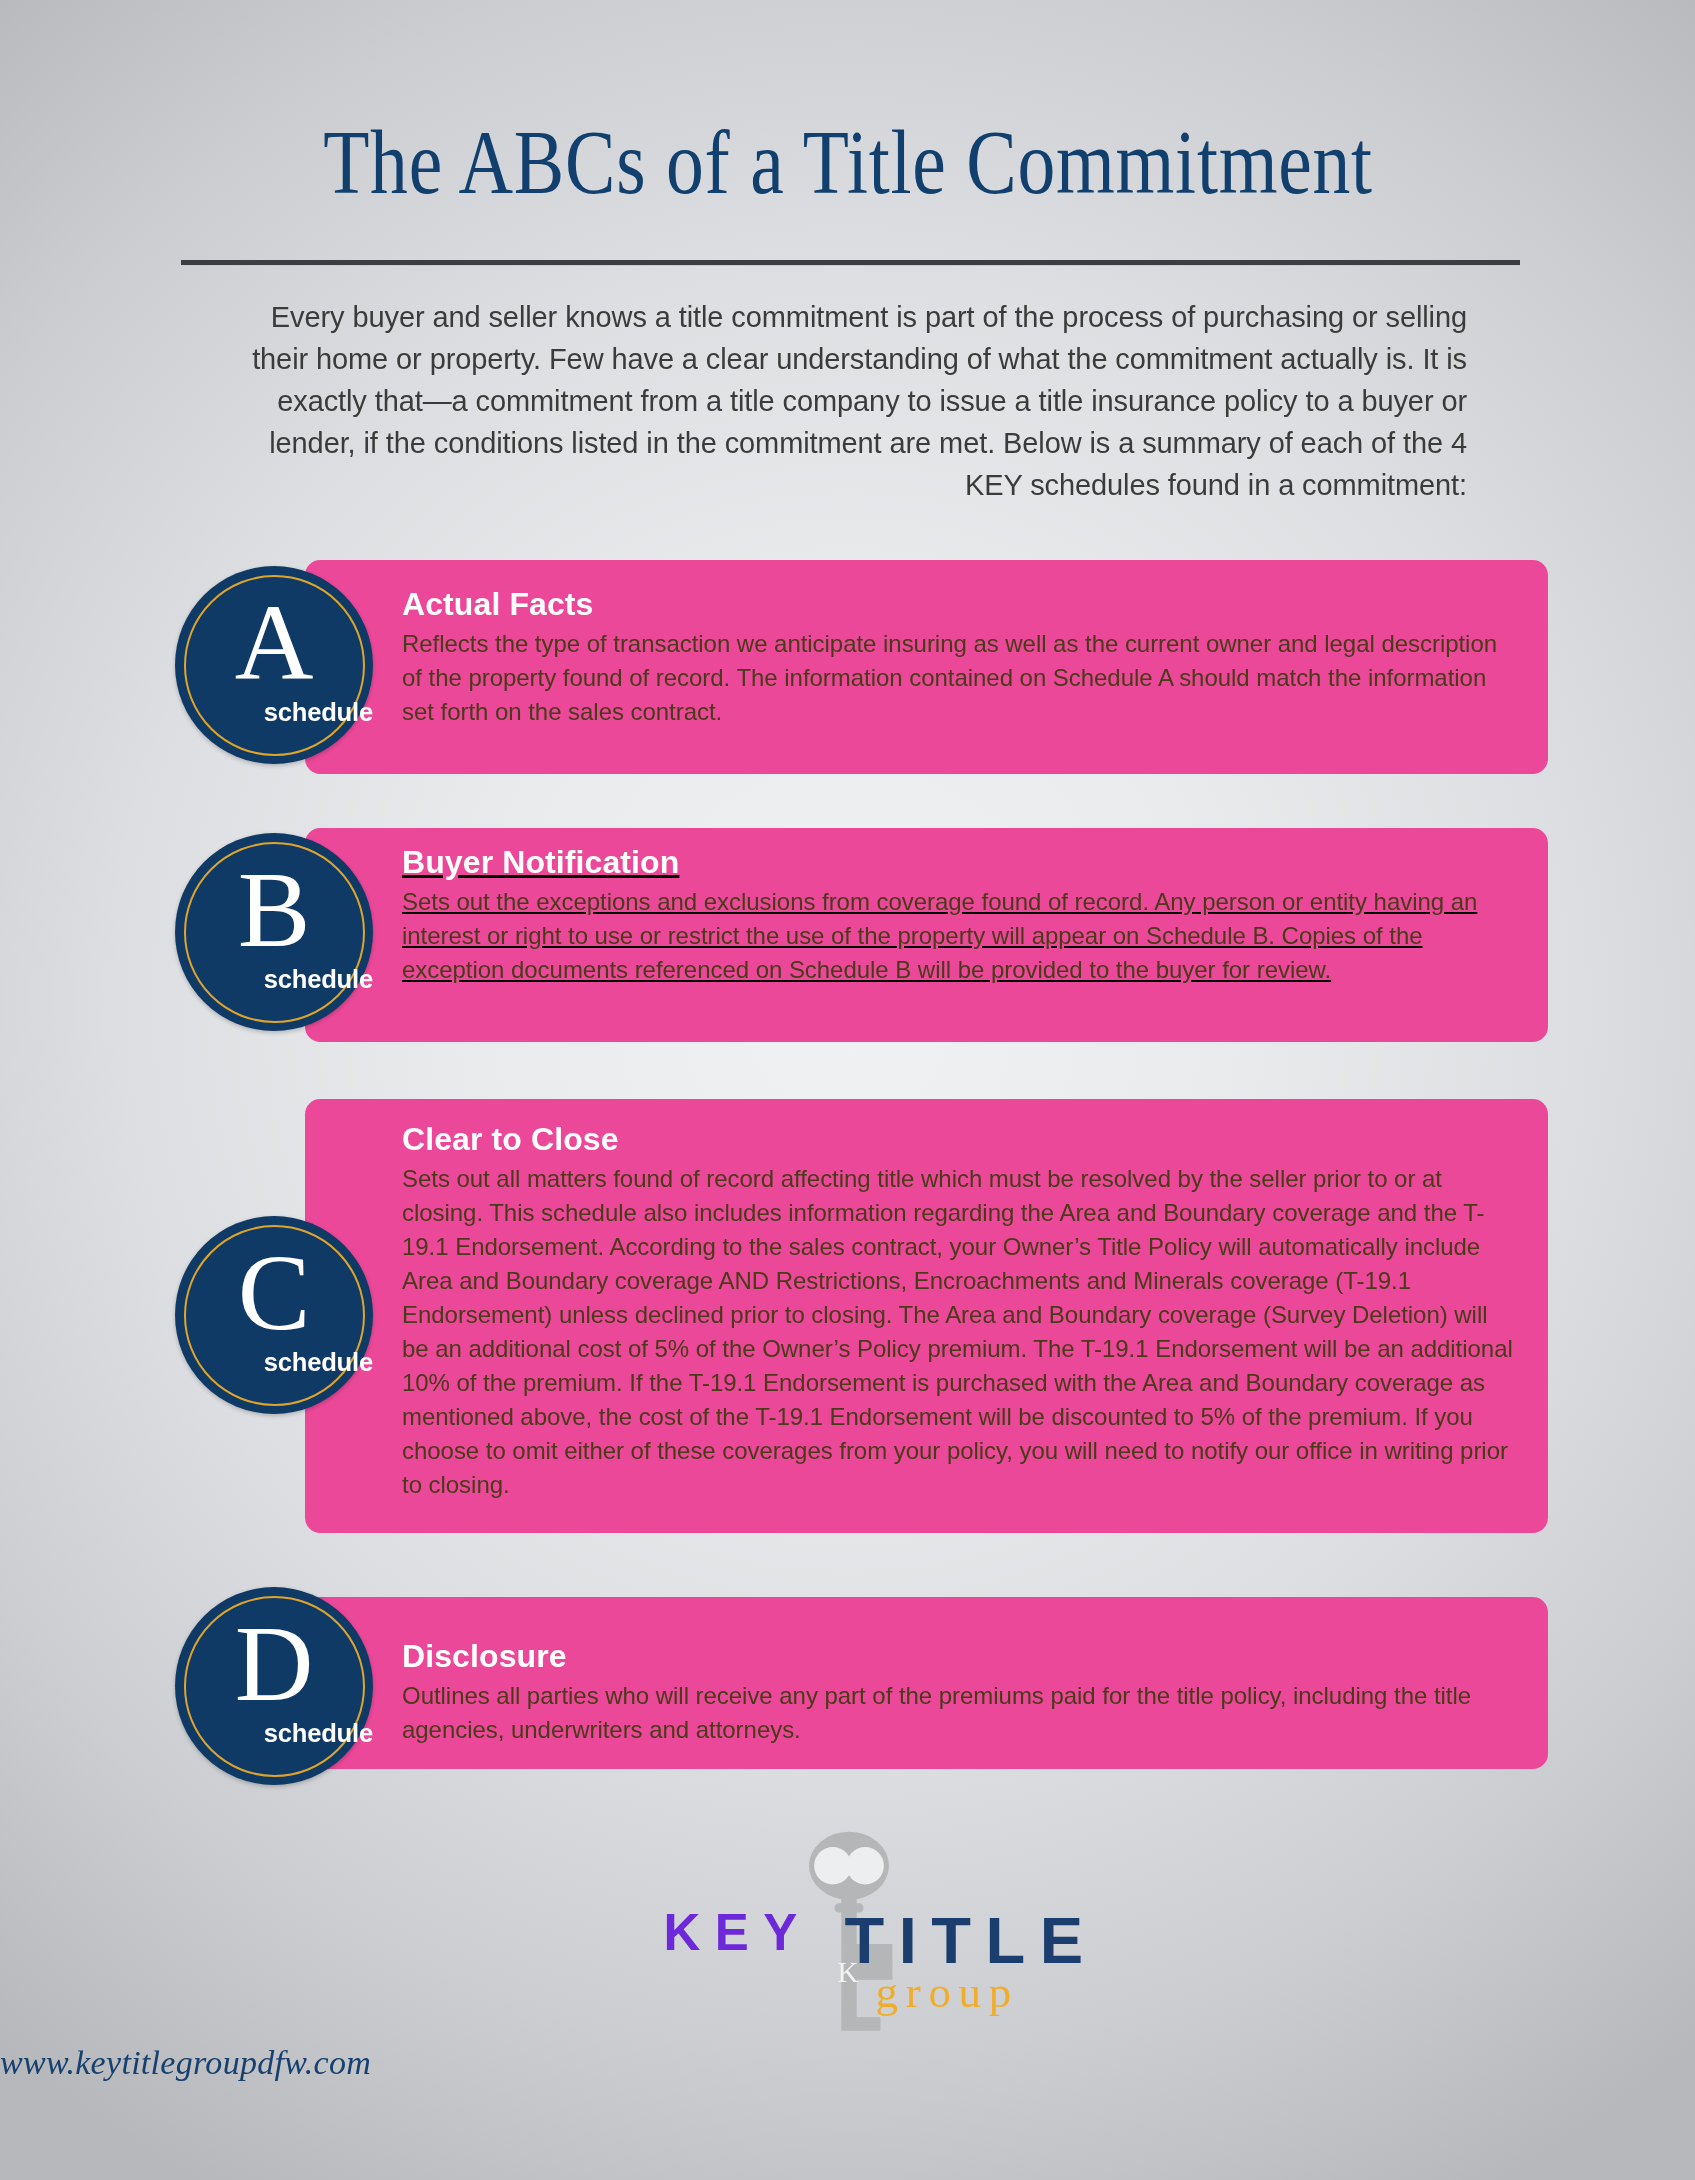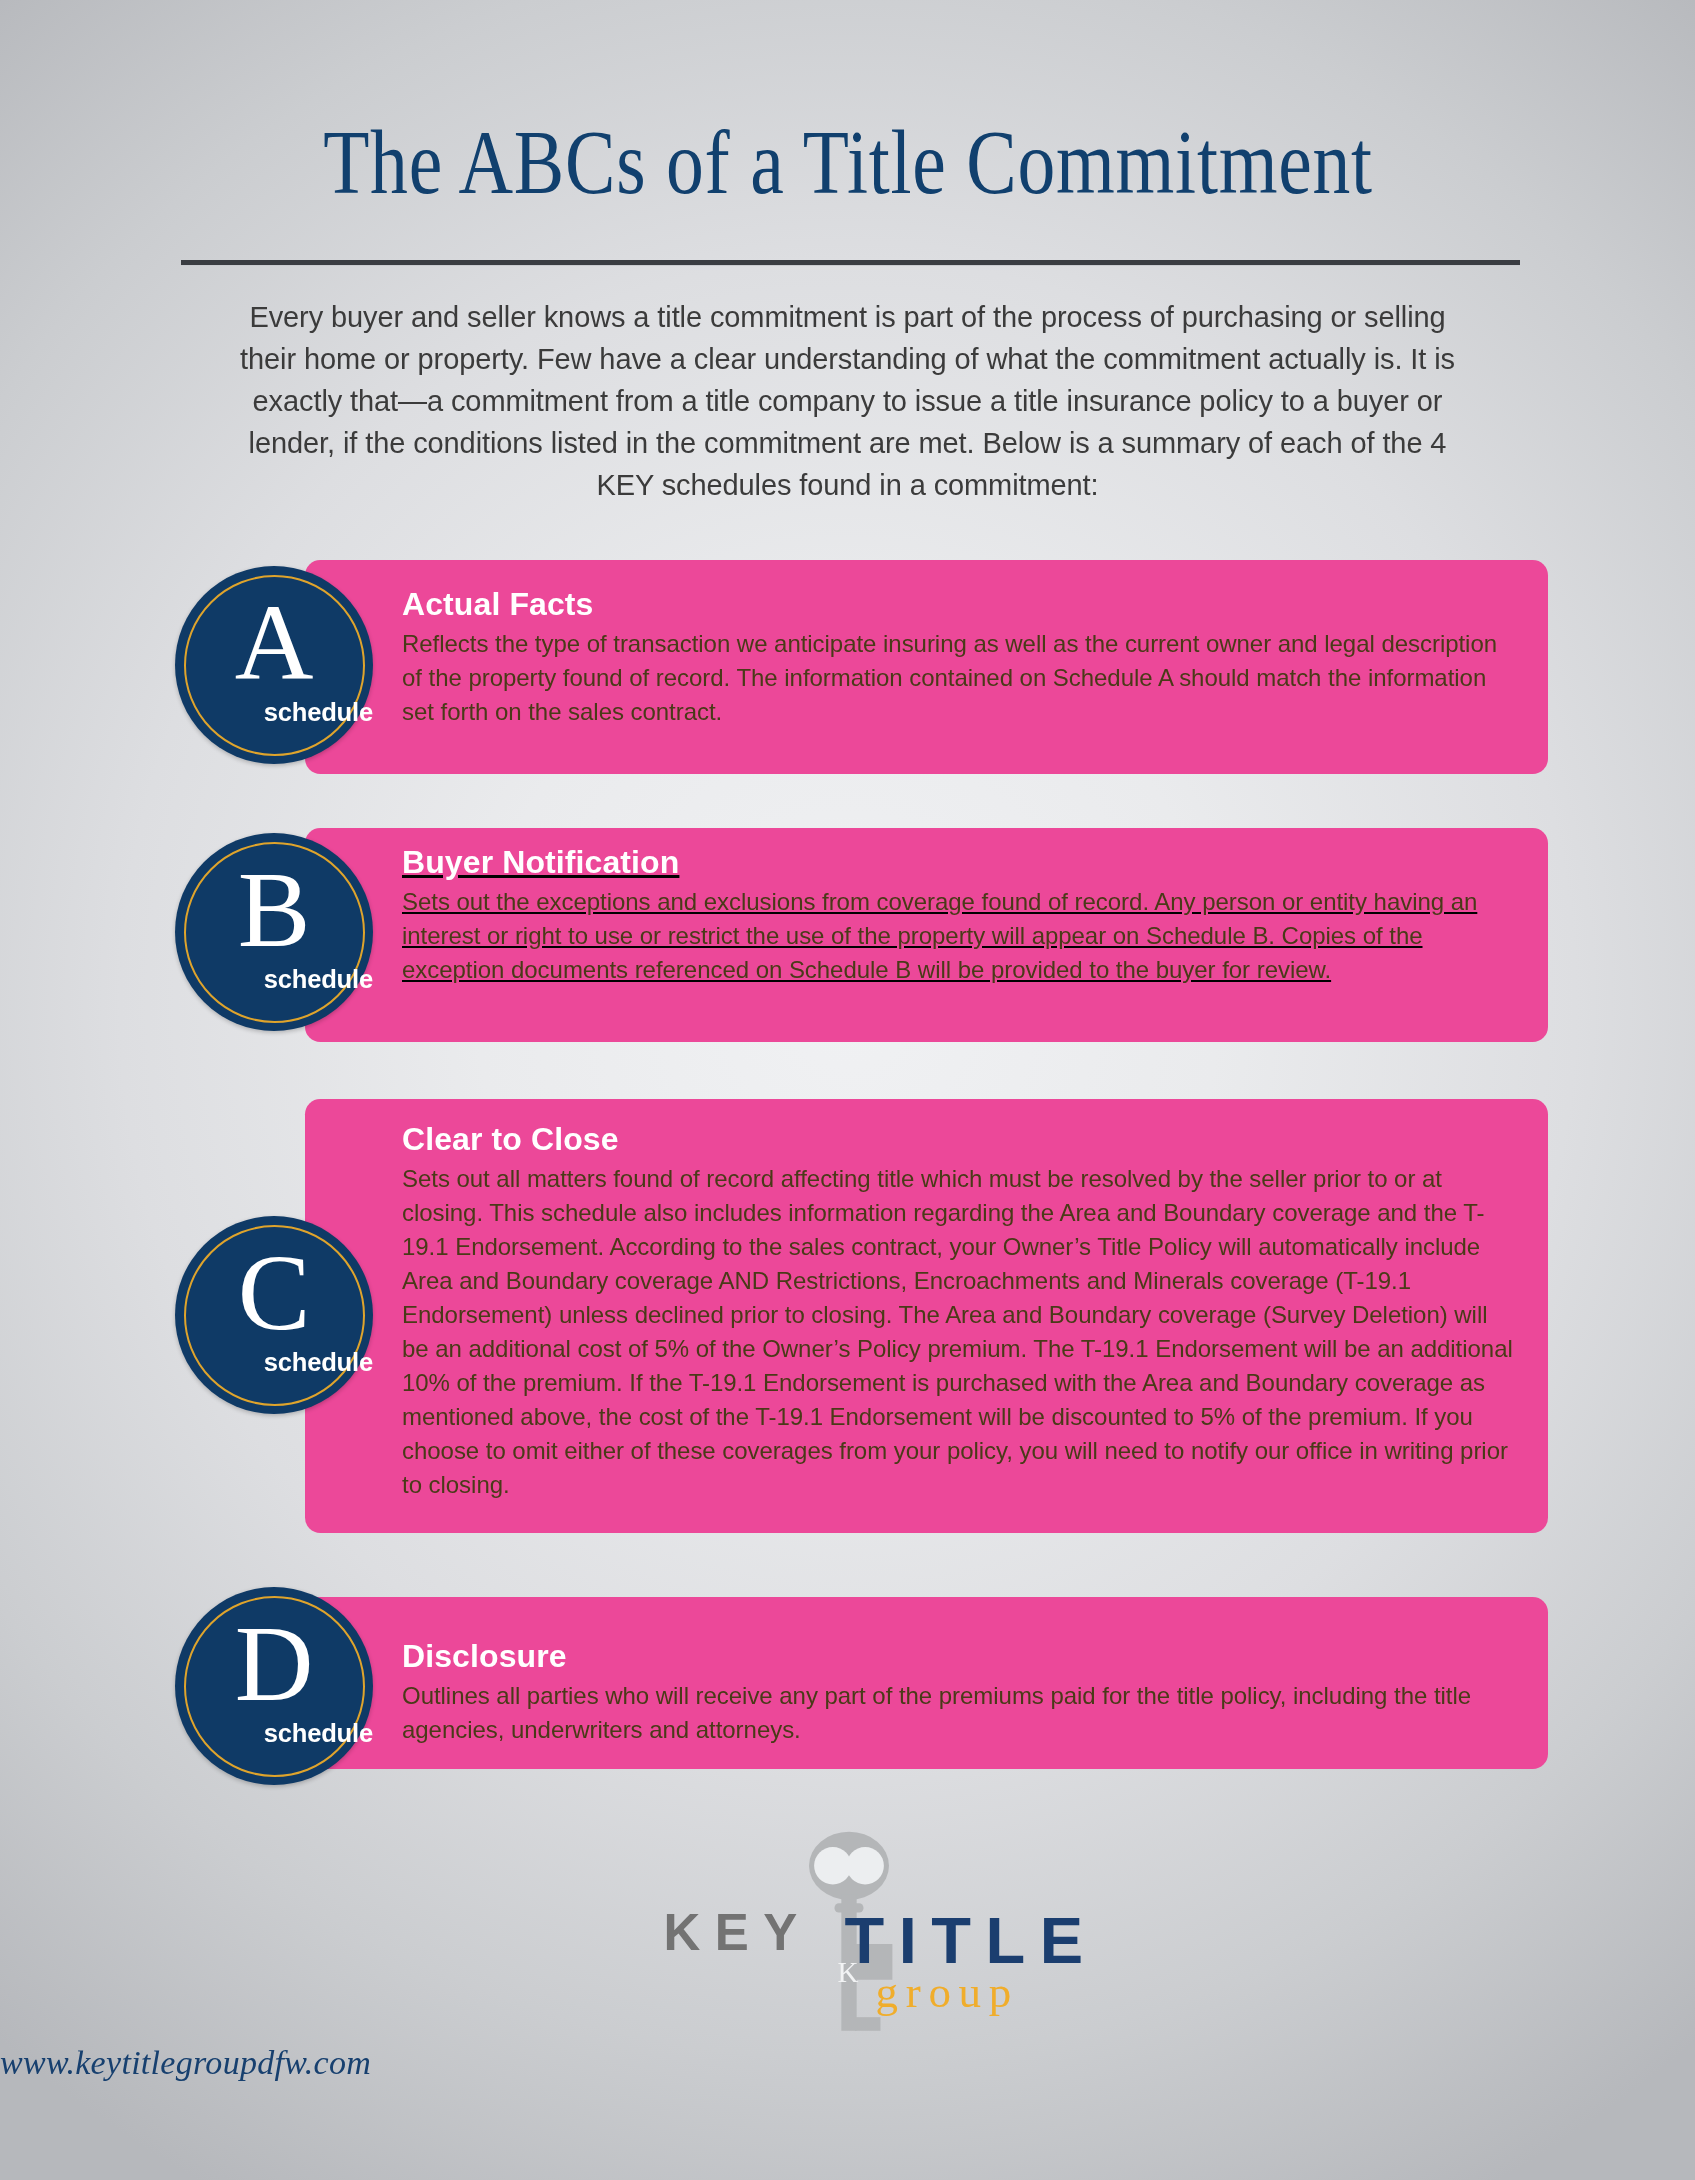--- a/index.html
+++ b/index.html
@@ -52,21 +52,21 @@
     height: 6px;
     background: #3a3d42;
     border-bottom: 1.7px solid #c9cbcf;
   }
 
   .intro {
     position: absolute;
     left: 228px;
     width: 1239px;
     top: 296px;
-    text-align: center;
+    text-align: right;
     font-size: 29px;
     line-height: 42px;
     color: #3b3b3b;
     letter-spacing: -0.1px;
   }
 
   
   .row {
     position: absolute;
   }
@@ -194,21 +194,21 @@
     color: #f2f3f4;
     z-index: 3;
   }
 
   .logo-key-word {
     position: absolute;
     left: 54px;
     top: 73px;
     font-size: 51px;
     font-weight: bold;
-    color: #737373;
+    color: #6d28d9;
     letter-spacing: 14.5px;
   }
 
   .logo-title-word {
     position: absolute;
     left: 235px;
     top: 73px;
     font-size: 65px;
     font-weight: bold;
     color: #1b3e6f;

